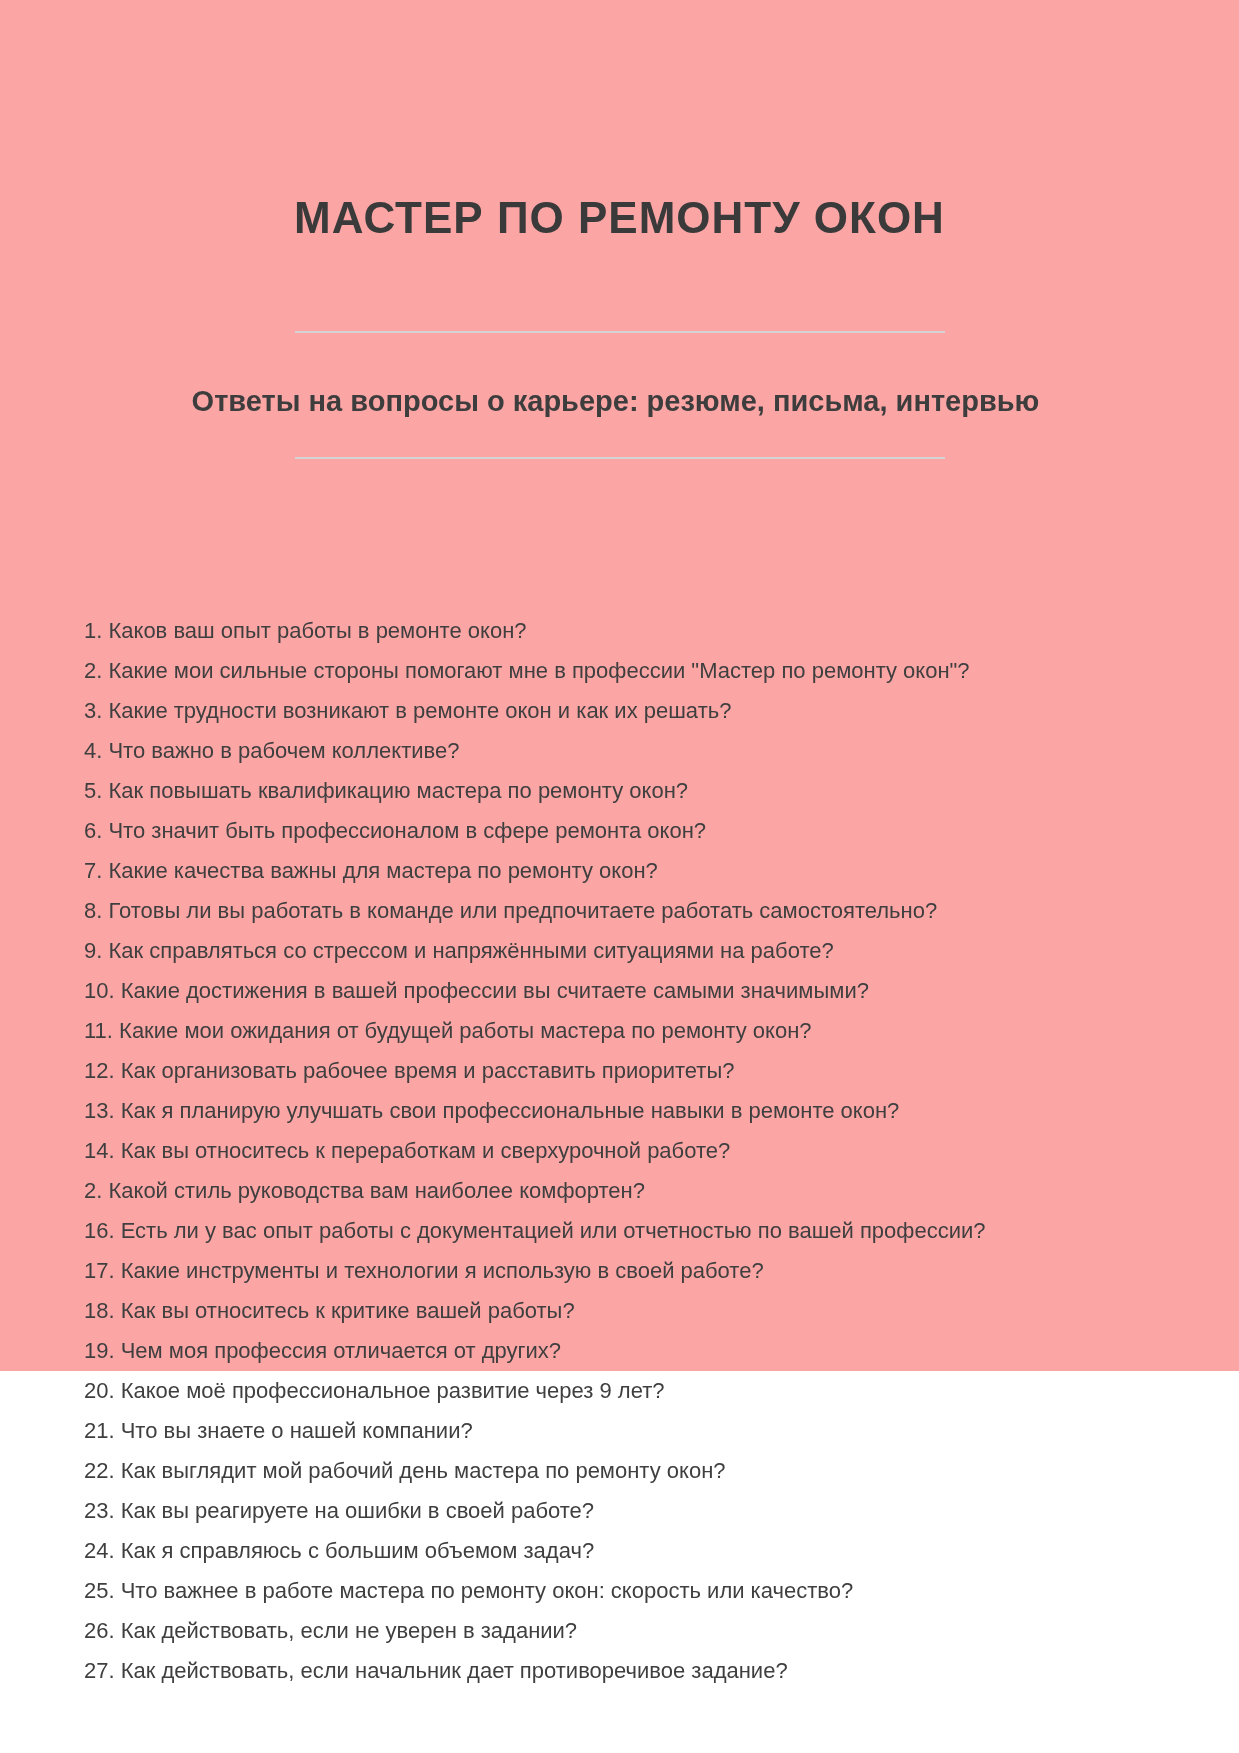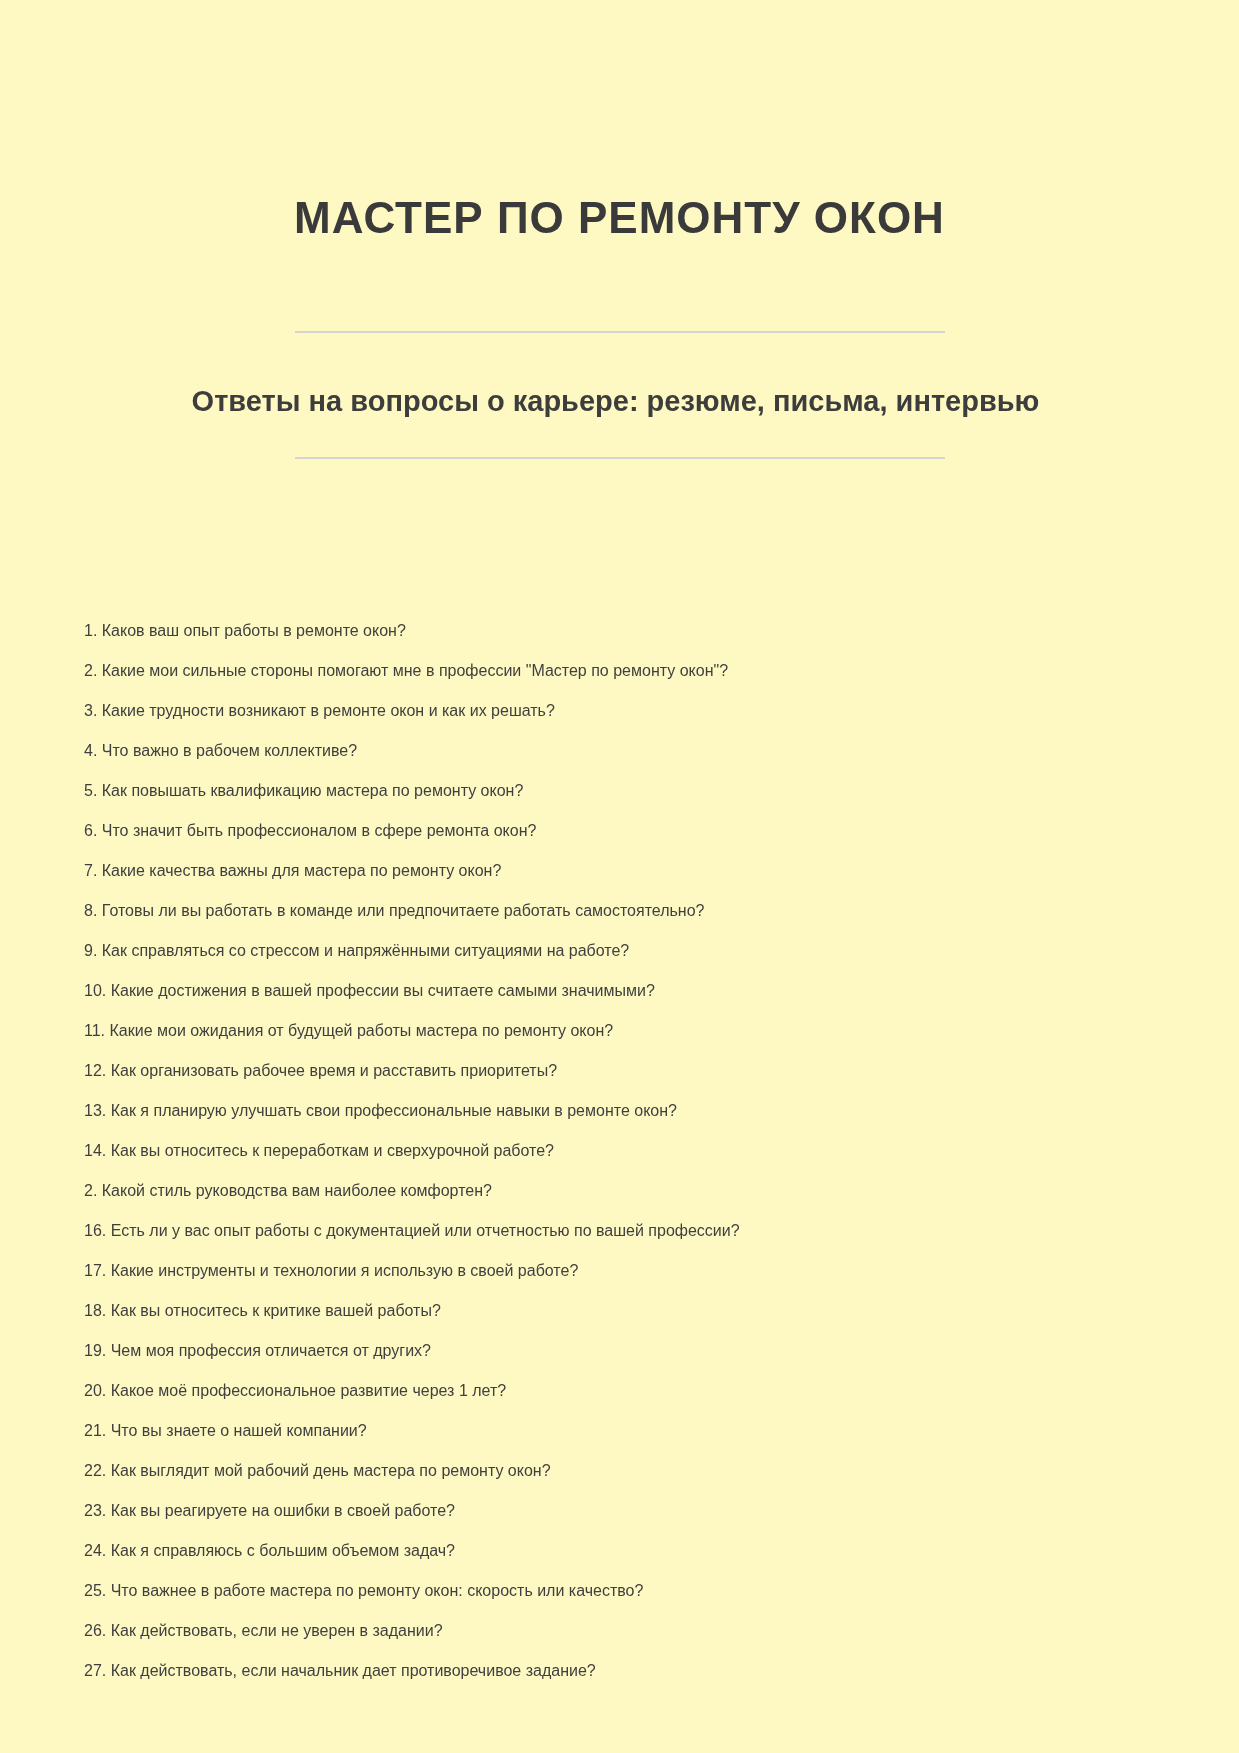--- a/index.html
+++ b/index.html
@@ -9,22 +9,22 @@
   }
   body {
     width: 1239px;
     height: 1753px;
     font-family: "Liberation Sans", sans-serif;
     color: #404040;
     overflow: hidden;
   }
   .page {
     width: 1239px;
-    height: 1753px;
-    background: #fef9c3;
+    height: 1371px;
+    background: #fca5a5;
     box-sizing: border-box;
   }
   .doc-title {
     margin: 0;
     padding-top: 192px;
     text-align: center;
     font-size: 44px;
     line-height: 1.2;
     font-weight: 700;
     letter-spacing: 1px;
@@ -47,21 +47,21 @@
     text-align: center;
     font-size: 29px;
     line-height: 1.3;
     font-weight: 600;
     color: #3d3d3d;
   }
   .question-list {
     list-style: none;
     margin: 152px 0 0 0;
     padding: 0 40px 0 84px;
-    font-size: 16px;
+    font-size: 22px;
     line-height: 40px;
     font-weight: 400;
     color: #3f3f3f;
   }
   .question-item {
     white-space: nowrap;
   }
 </style>
 </head>
 <body>
@@ -88,21 +88,21 @@
       <li class="question-item">10. Какие достижения в вашей профессии вы считаете самыми значимыми?</li>
       <li class="question-item">11. Какие мои ожидания от будущей работы мастера по ремонту окон?</li>
       <li class="question-item">12. Как организовать рабочее время и расставить приоритеты?</li>
       <li class="question-item">13. Как я планирую улучшать свои профессиональные навыки в ремонте окон?</li>
       <li class="question-item">14. Как вы относитесь к переработкам и сверхурочной работе?</li>
       <li class="question-item">2. Какой стиль руководства вам наиболее комфортен?</li>
       <li class="question-item">16. Есть ли у вас опыт работы с документацией или отчетностью по вашей профессии?</li>
       <li class="question-item">17. Какие инструменты и технологии я использую в своей работе?</li>
       <li class="question-item">18. Как вы относитесь к критике вашей работы?</li>
       <li class="question-item">19. Чем моя профессия отличается от других?</li>
-      <li class="question-item">20. Какое моё профессиональное развитие через 1 лет?</li>
+      <li class="question-item">20. Какое моё профессиональное развитие через 9 лет?</li>
       <li class="question-item">21. Что вы знаете о нашей компании?</li>
       <li class="question-item">22. Как выглядит мой рабочий день мастера по ремонту окон?</li>
       <li class="question-item">23. Как вы реагируете на ошибки в своей работе?</li>
       <li class="question-item">24. Как я справляюсь с большим объемом задач?</li>
       <li class="question-item">25. Что важнее в работе мастера по ремонту окон: скорость или качество?</li>
       <li class="question-item">26. Как действовать, если не уверен в задании?</li>
       <li class="question-item">27. Как действовать, если начальник дает противоречивое задание?</li>
     </ol>
 </div>
 

